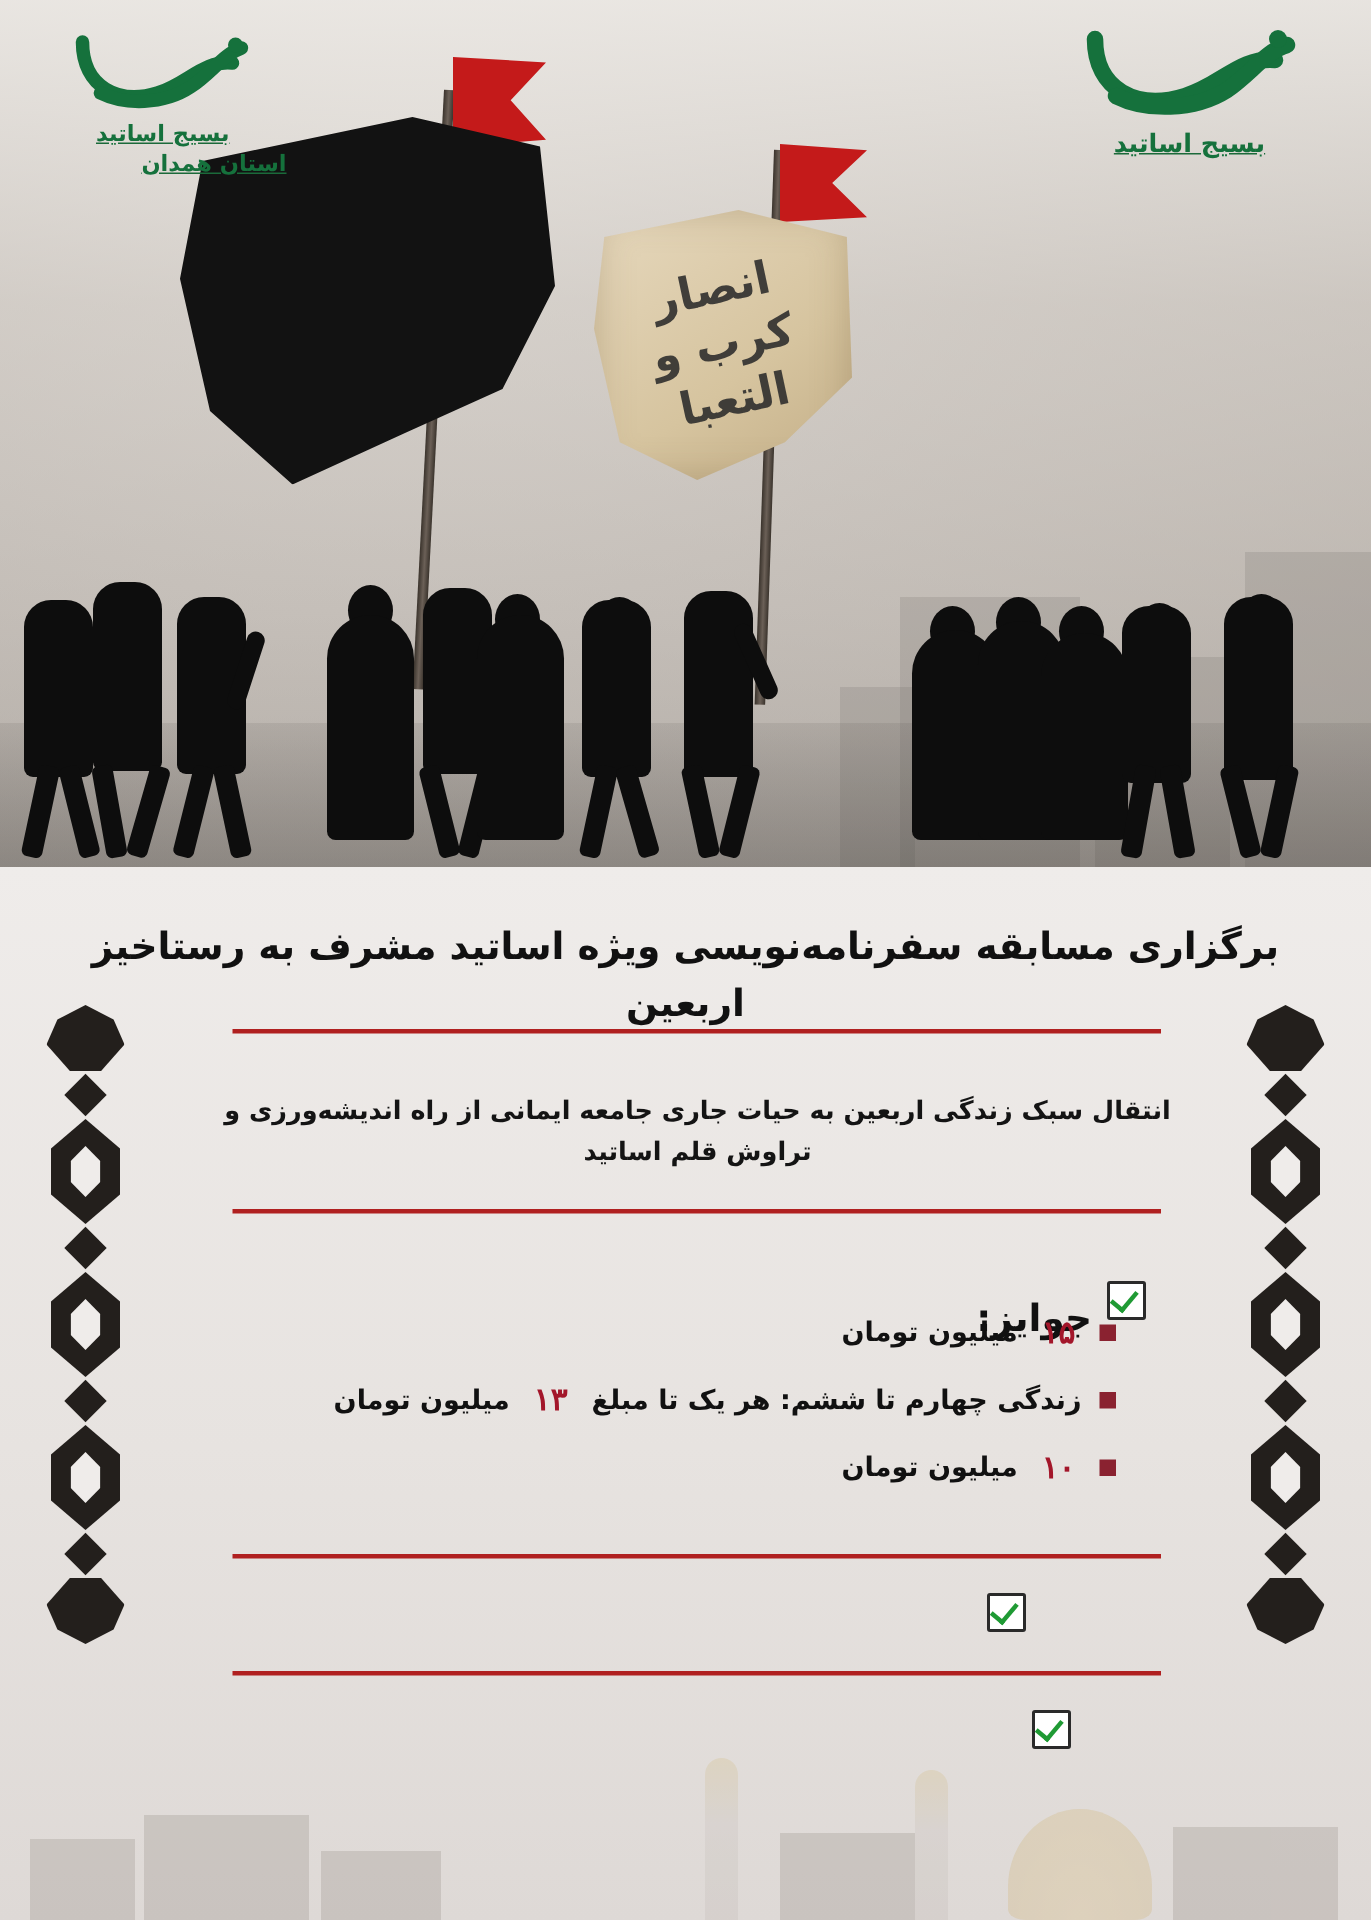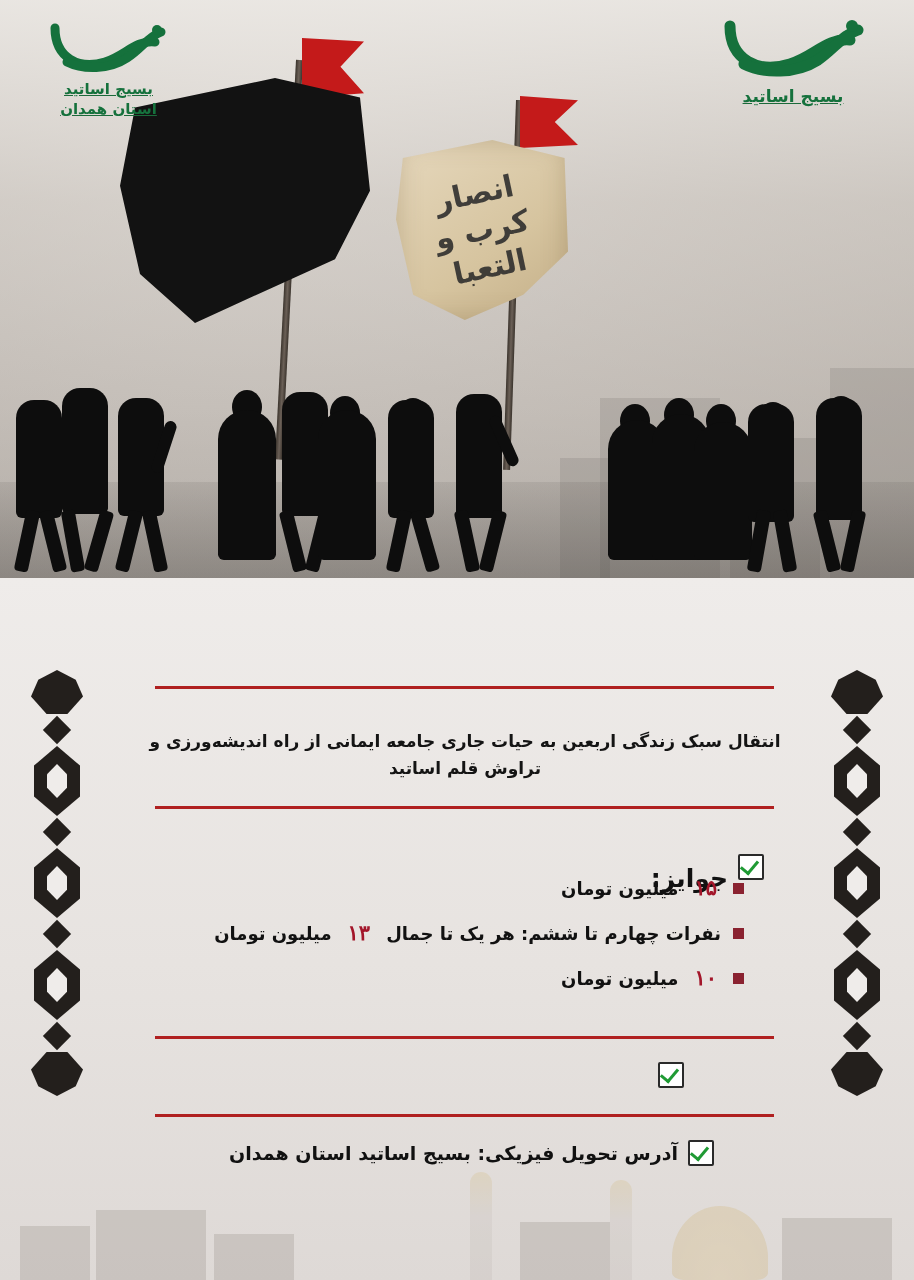--- a/index.html
+++ b/index.html
@@ -154,21 +154,21 @@
     margin: 0 auto;
   }
   .logo .line1, .logo .line2 {
     display: block;
     font-family: "DejaVu Sans", sans-serif;
     color: #15713c;
     font-weight: bold;
     letter-spacing: .5px;
   }
   .logo-left .line1 { font-size: 15px; margin-top: 4px; }
-  .logo-left .line2 { font-size: 15px; margin-top: 2px; }
+  .logo-left .line2 { font-size: 15px; margin-top: 2px; text-align: right; }
   .logo-right .line1 { font-size: 17px; margin-top: 4px; }
   .logo-right .line2 { font-size: 13px; margin-top: 2px; }
 
   
   .content {
     position: absolute;
     left: 0; top: 578px;
     width: 914px; height: 702px;
     background:
       linear-gradient(180deg, #efecea 0%, #e7e3e0 55%, #ded9d6 100%);
@@ -522,55 +522,55 @@
           <div class="orn-diamond"></div>
         </div>
       <div class="orn-unit">
           <div class="orn-small"></div>
         </div>
       <div class="orn-unit">
           <div class="orn-leaf" style="transform:rotate(180deg);"></div>
         </div>
     </div>
 
+    <div class="title">برگزاری مسابقه سفرنامه‌نویسی ویژه اساتید مشرف به رستاخیز اربعین</div>
     <div class="rule r1"></div>
     <div class="subtitle">انتقال سبک زندگی اربعین به حیات جاری جامعه ایمانی از راه اندیشه‌ورزی و تراوش قلم اساتید</div>
     <div class="rule r2"></div>
 
     <div class="prizes-head">
       <span class="check"></span>
       <span class="lbl">جوایز:</span>
     </div>
 
     <ul class="prize-list">
       <li>
         <span class="bullet"></span>
         <span class="amount">۱۵</span>
         <span>میلیون تومان</span>
       </li>
       <li>
         <span class="bullet"></span>
-        <span>نفرات چهارم تا ششم: هر یک تا جمال</span>
+        <span>زندگی چهارم تا ششم: هر یک تا مبلغ</span>
         <span class="amount">۱۳</span>
         <span>میلیون تومان</span>
       </li>
       <li>
         <span class="bullet"></span>
         <span class="amount">۱۰</span>
         <span>میلیون تومان</span>
       </li>
     </ul>
 
     <div class="rule r3"></div>
 
     <div class="deadline">
       <span class="check"></span>
     </div>
 
     <div class="rule r4"></div>
 
     <div class="address">
       <span class="check"></span>
-      <span>آدرس تحویل فیزیکی: بسیج اساتید استان همدان</span>
     </div>
 
   </div>
 </div>
 
 </body></html>

